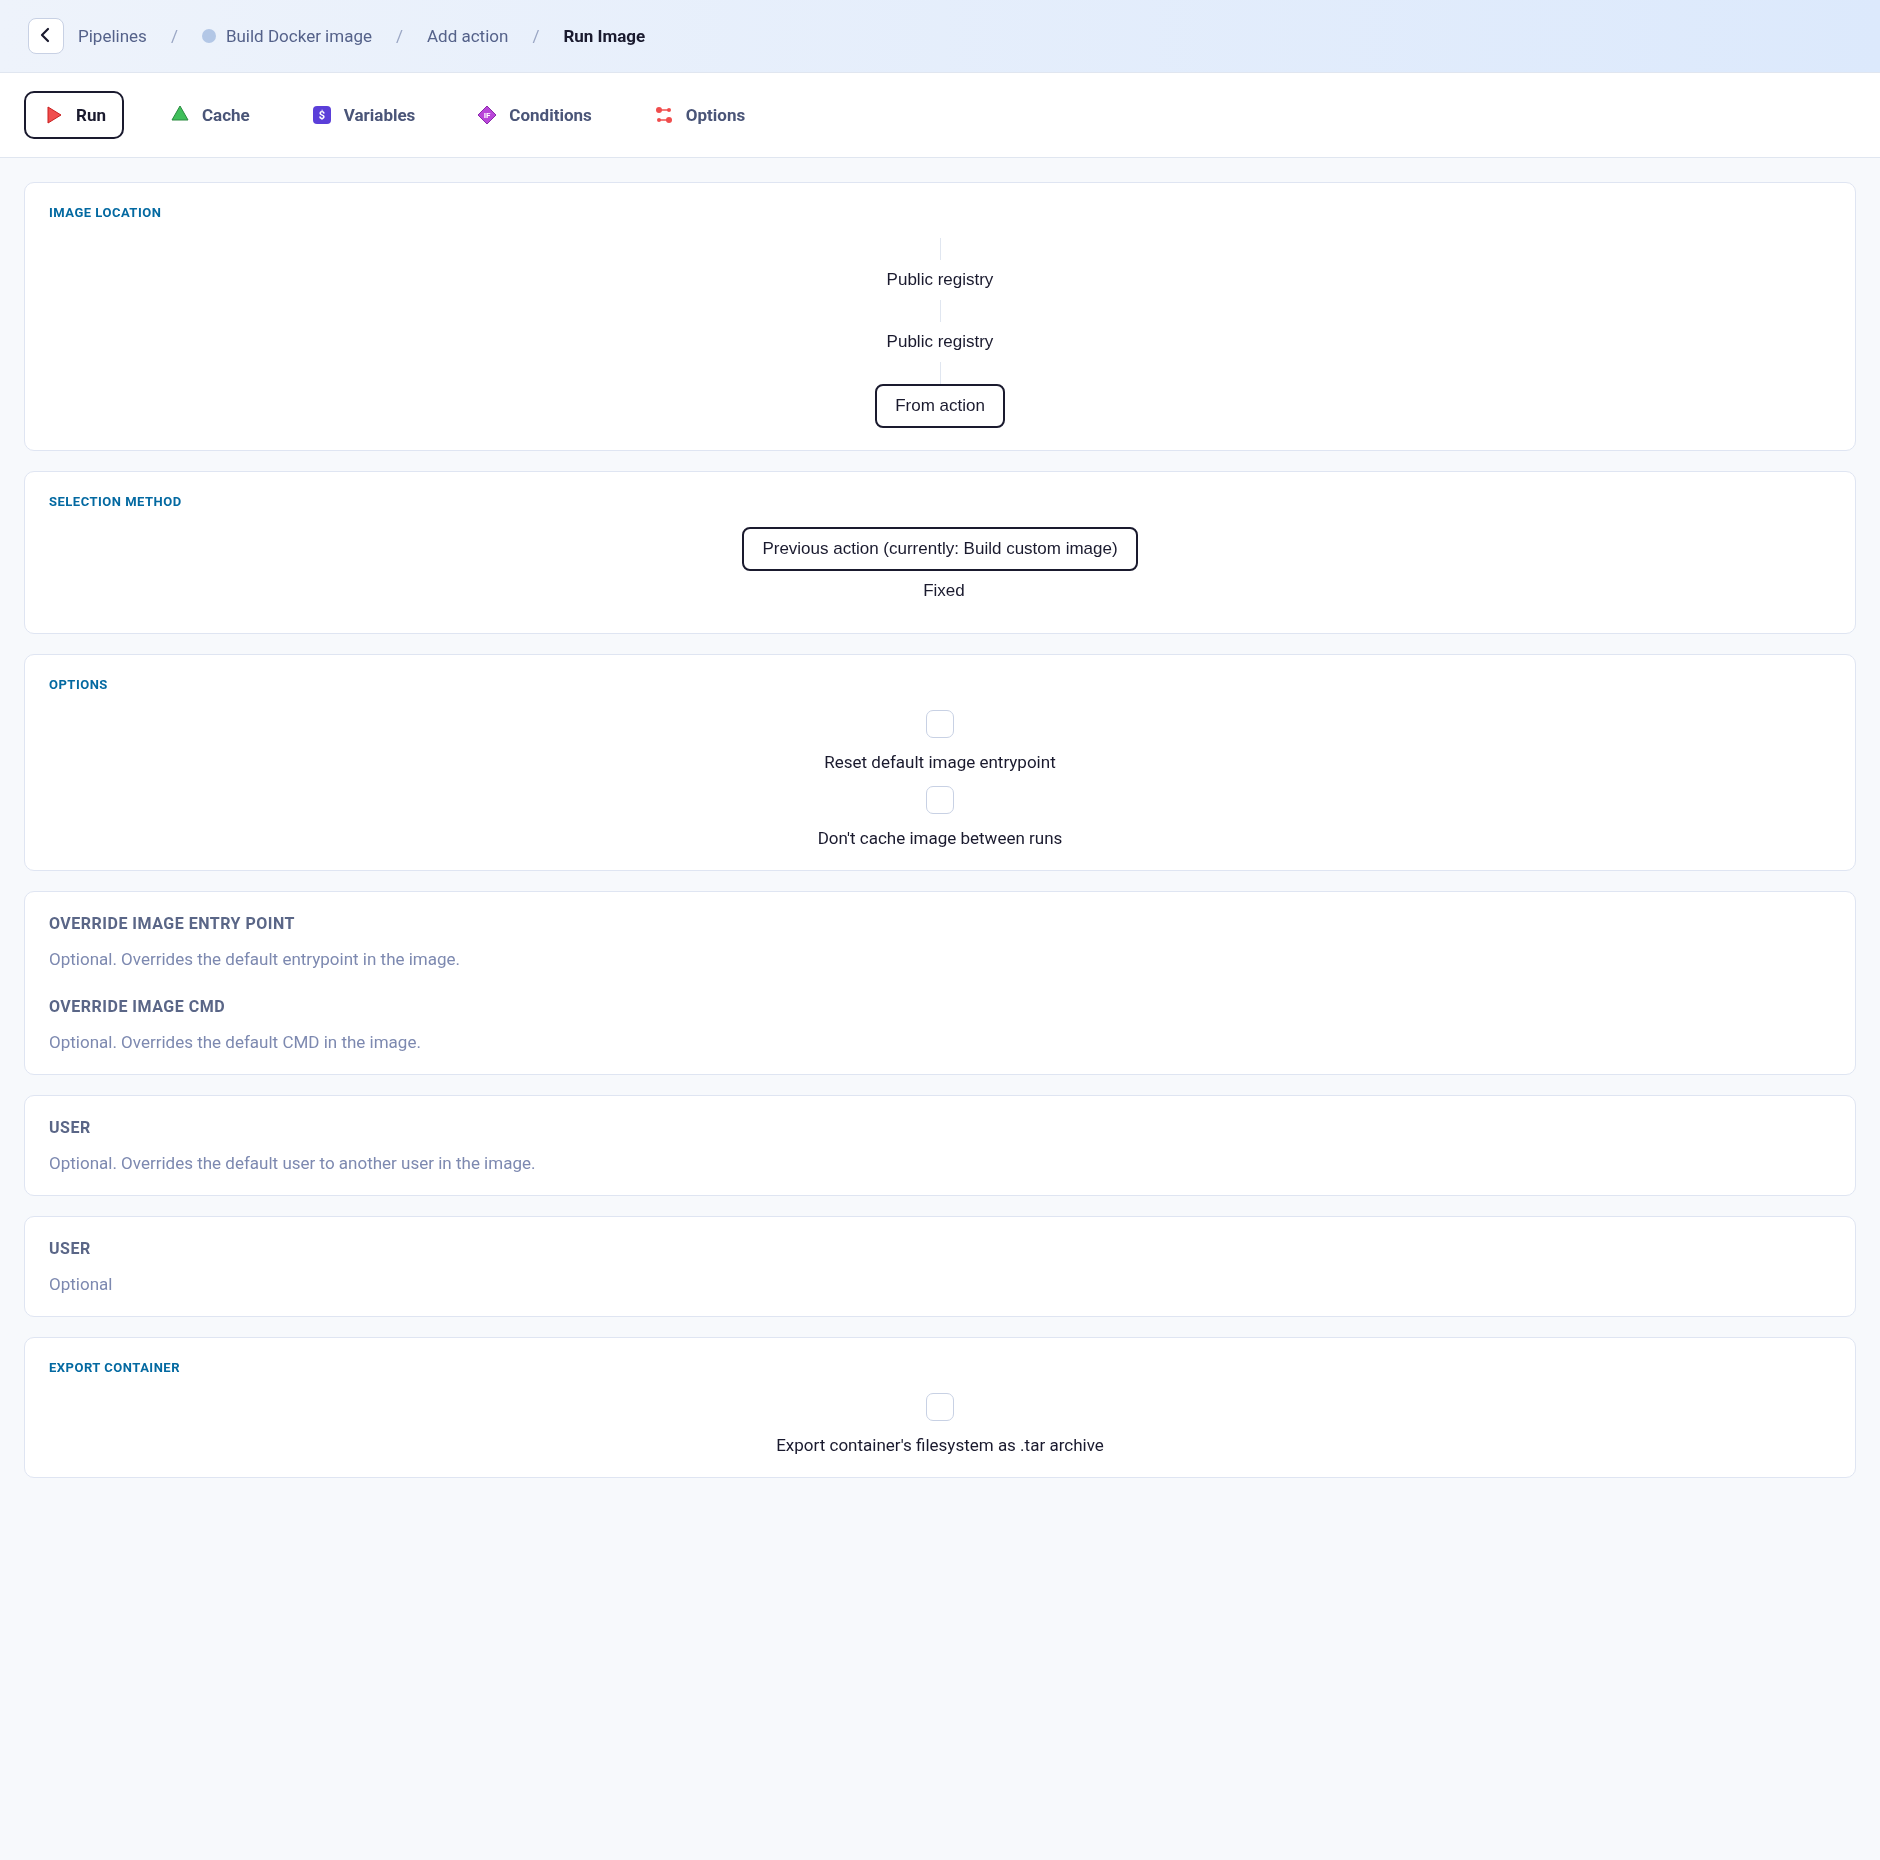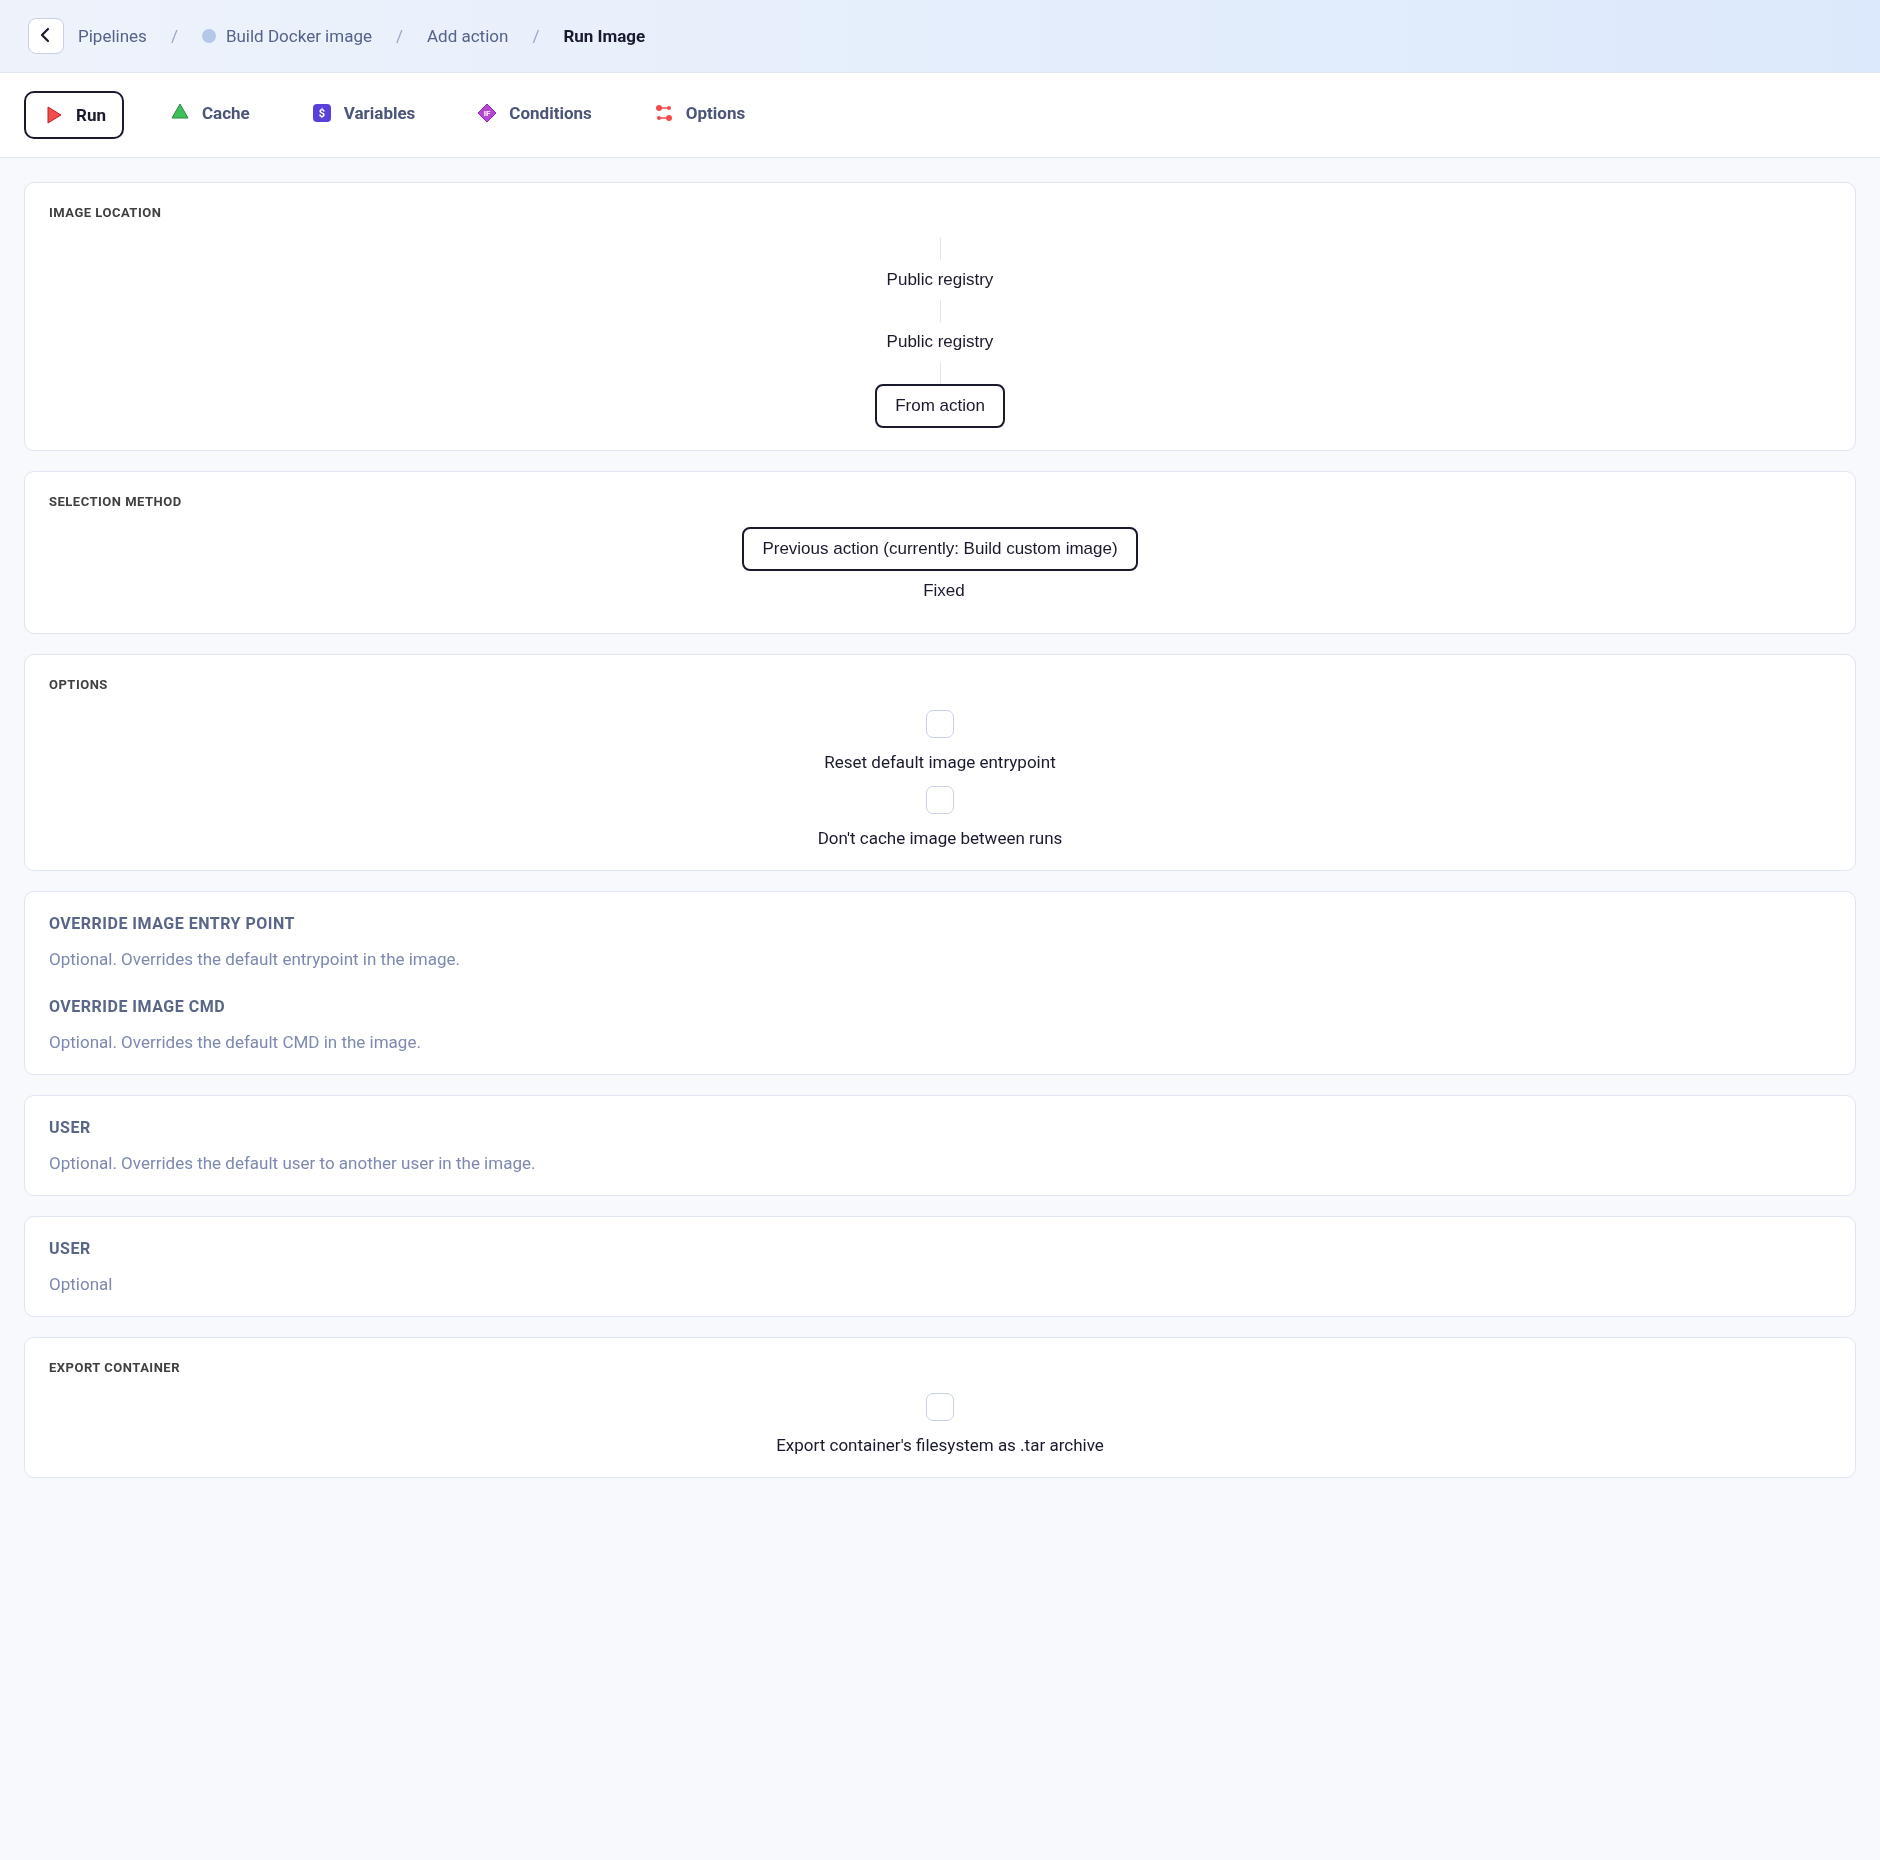--- a/index.html
+++ b/index.html
@@ -58,21 +58,21 @@
       height: 14px;
       border-radius: 50%;
       background: #b3c7e6;
       display: inline-block;
     }
     .tabs-bar {
       background: #fff;
       border-bottom: 1px solid #e0e6f0;
       padding: 18px 24px;
       display: flex;
-      align-items: flex-start;
+      align-items: center;
       gap: 28px;
     }
     .tab {
       display: flex;
       align-items: center;
       gap: 10px;
       padding: 10px 16px;
       border-radius: 10px;
       color: #4a5578;
       font-weight: 700;
@@ -99,21 +99,21 @@
     .panel {
       background: #fff;
       border: 1.5px solid #dfe5f2;
       border-radius: 10px;
       padding: 22px 24px;
     }
     .panel-label {
       font-size: 13px;
       font-weight: 700;
       letter-spacing: 0.5px;
-      color: #404040;
+      color: #0369a1;
       text-transform: uppercase;
       margin-bottom: 18px;
     }
     .segmented {
       display: flex;
       align-items: center;
       gap: 0;
       flex-direction: column;
     }
     .seg-btn {

